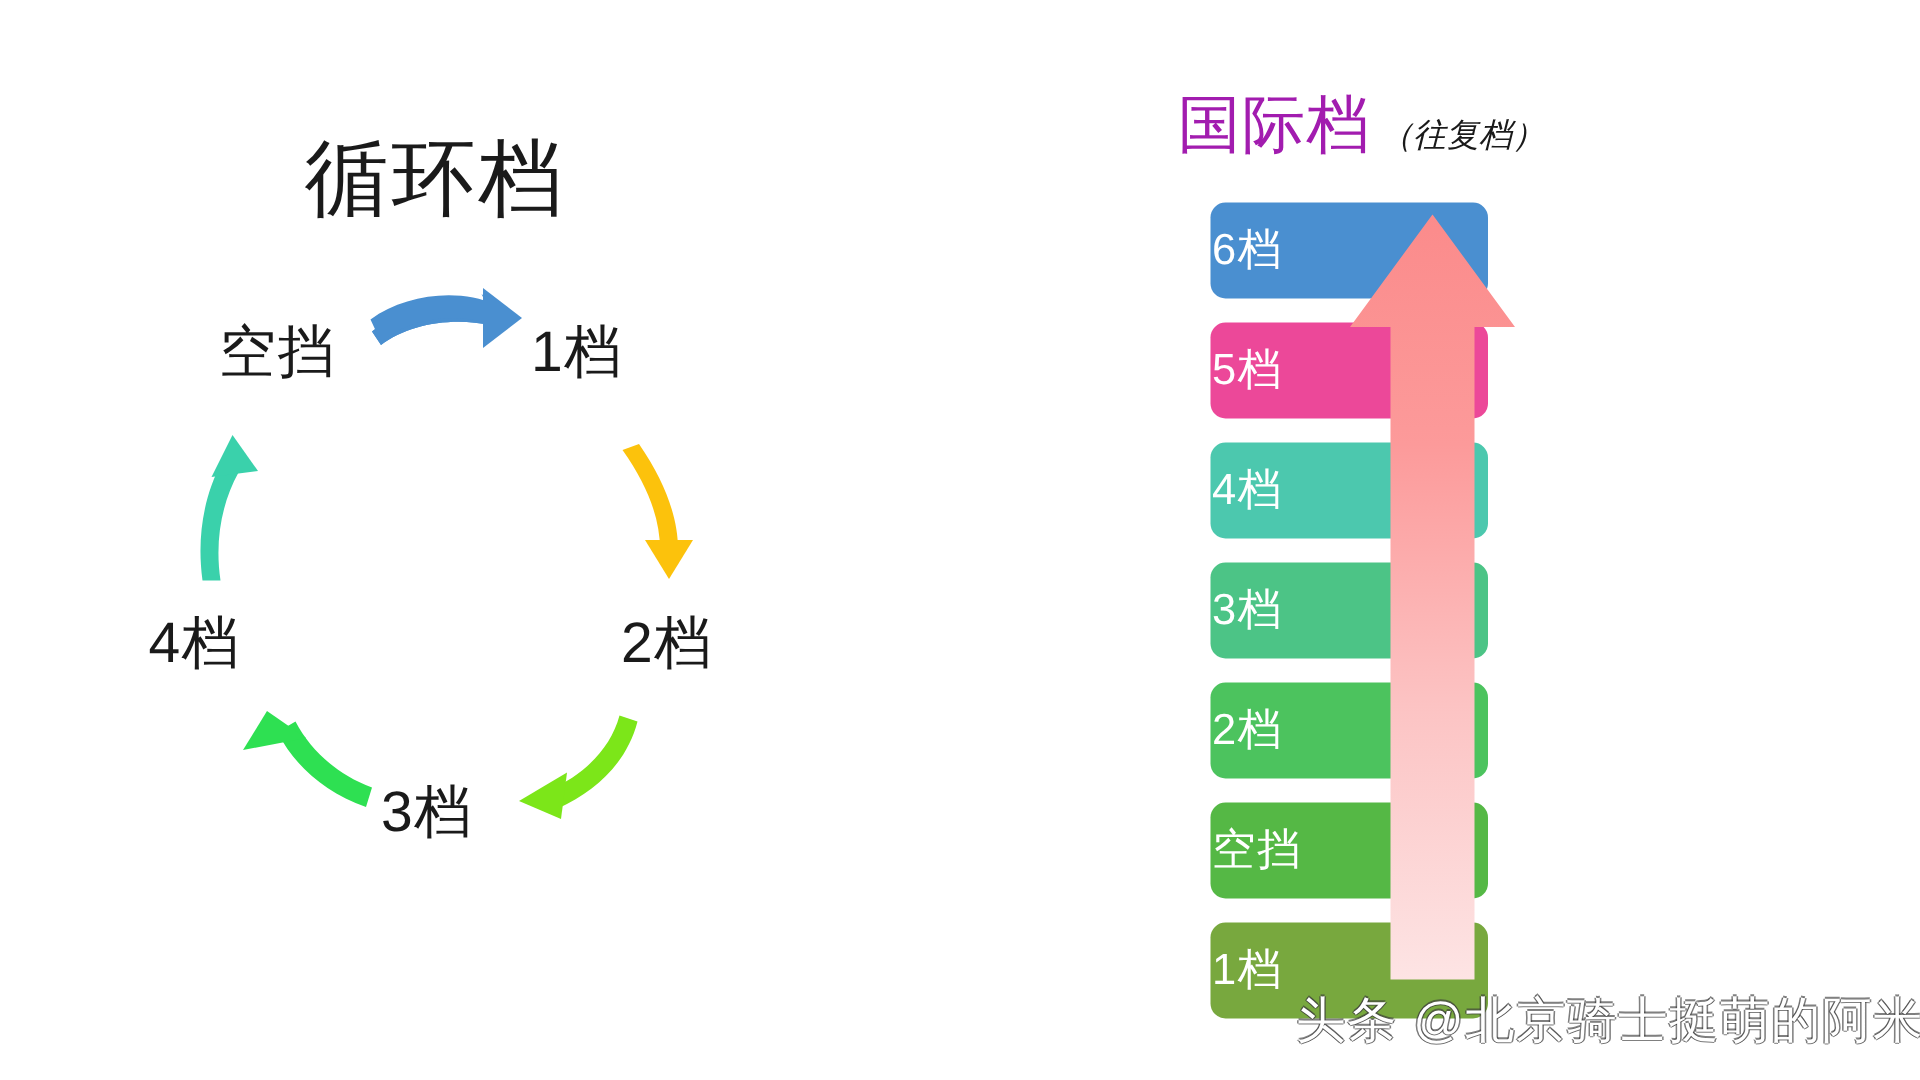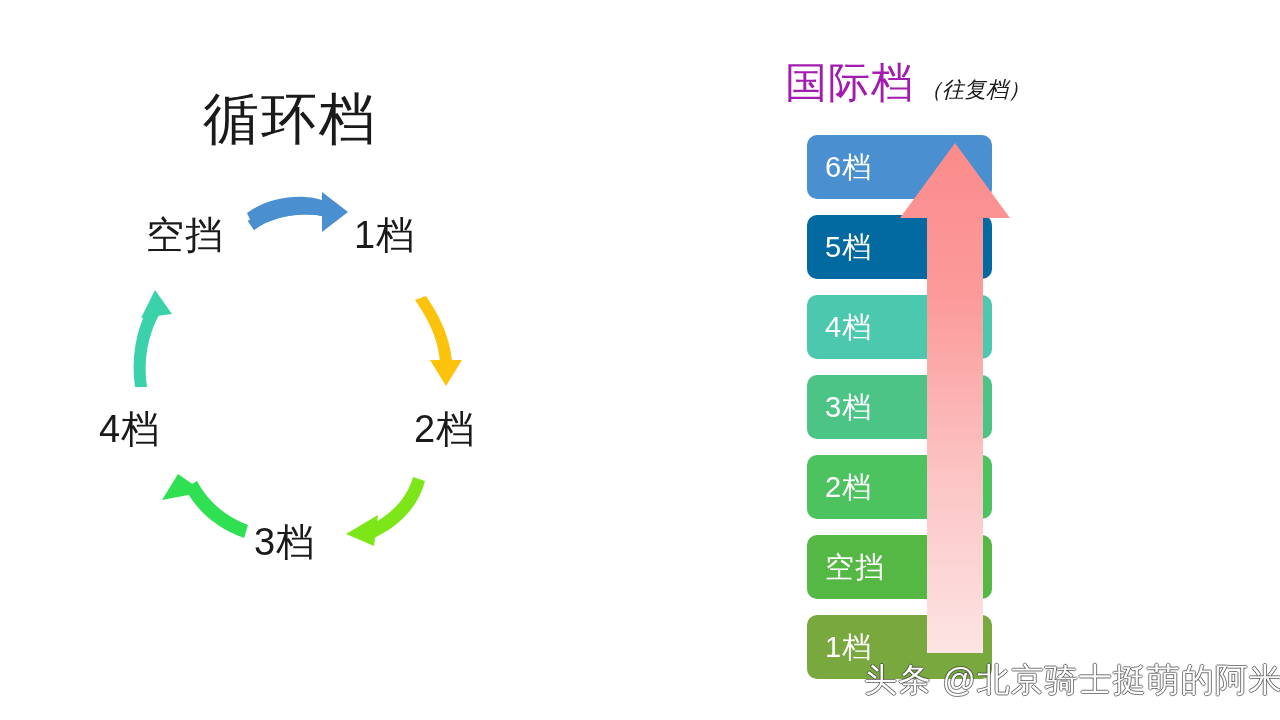--- a/index.html
+++ b/index.html
@@ -85,21 +85,21 @@
     left: 167px; top: 135px;
     width: 185px;
   }
   .gear-bar {
     height: 64px;
     margin-bottom: 16px;
     border-radius: 10px;
     display: flex;
     align-items: center;
     box-sizing: border-box;
-    padding-left: 18px;
+    padding-left: 1px;
     position: relative;
     z-index: 1;
   }
   .gear-bar-label {
     color: #ffffff;
     font-size: 29px;
     line-height: 1;
     letter-spacing: 1px;
     position: relative;
     z-index: 3;
@@ -177,21 +177,21 @@
 
   <div id="ladder-title">
     <span id="ladder-title-main">国际档</span>
     <span id="ladder-title-sub">（往复档）</span>
   </div>
 
   <div id="gear-list">
     <div class="gear-bar" style="background: rgb(74, 143, 208);">
       <span class="gear-bar-label">6档</span>
     </div>
-    <div class="gear-bar" style="background: #0369a1;">
+    <div class="gear-bar" style="background: #ec4899;">
       <span class="gear-bar-label">5档</span>
     </div>
     <div class="gear-bar" style="background: rgb(76, 200, 174);">
       <span class="gear-bar-label">4档</span>
     </div>
     <div class="gear-bar" style="background: rgb(76, 196, 134);">
       <span class="gear-bar-label">3档</span>
     </div>
     <div class="gear-bar" style="background: rgb(76, 195, 94);">
       <span class="gear-bar-label">2档</span>

